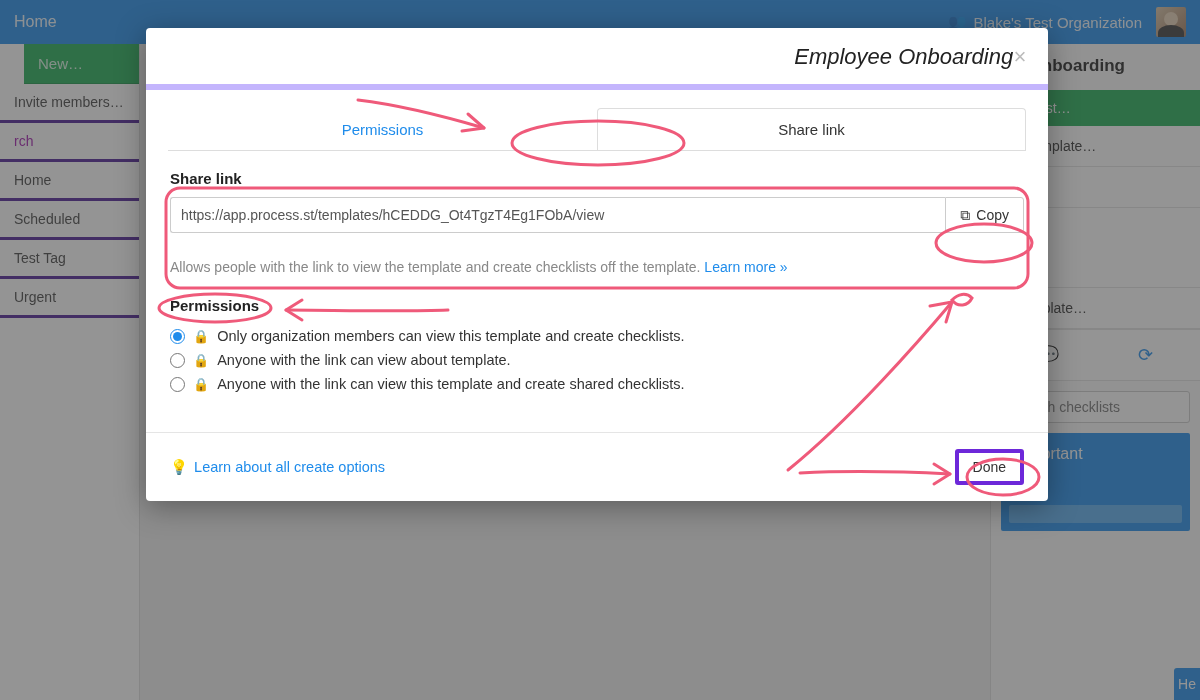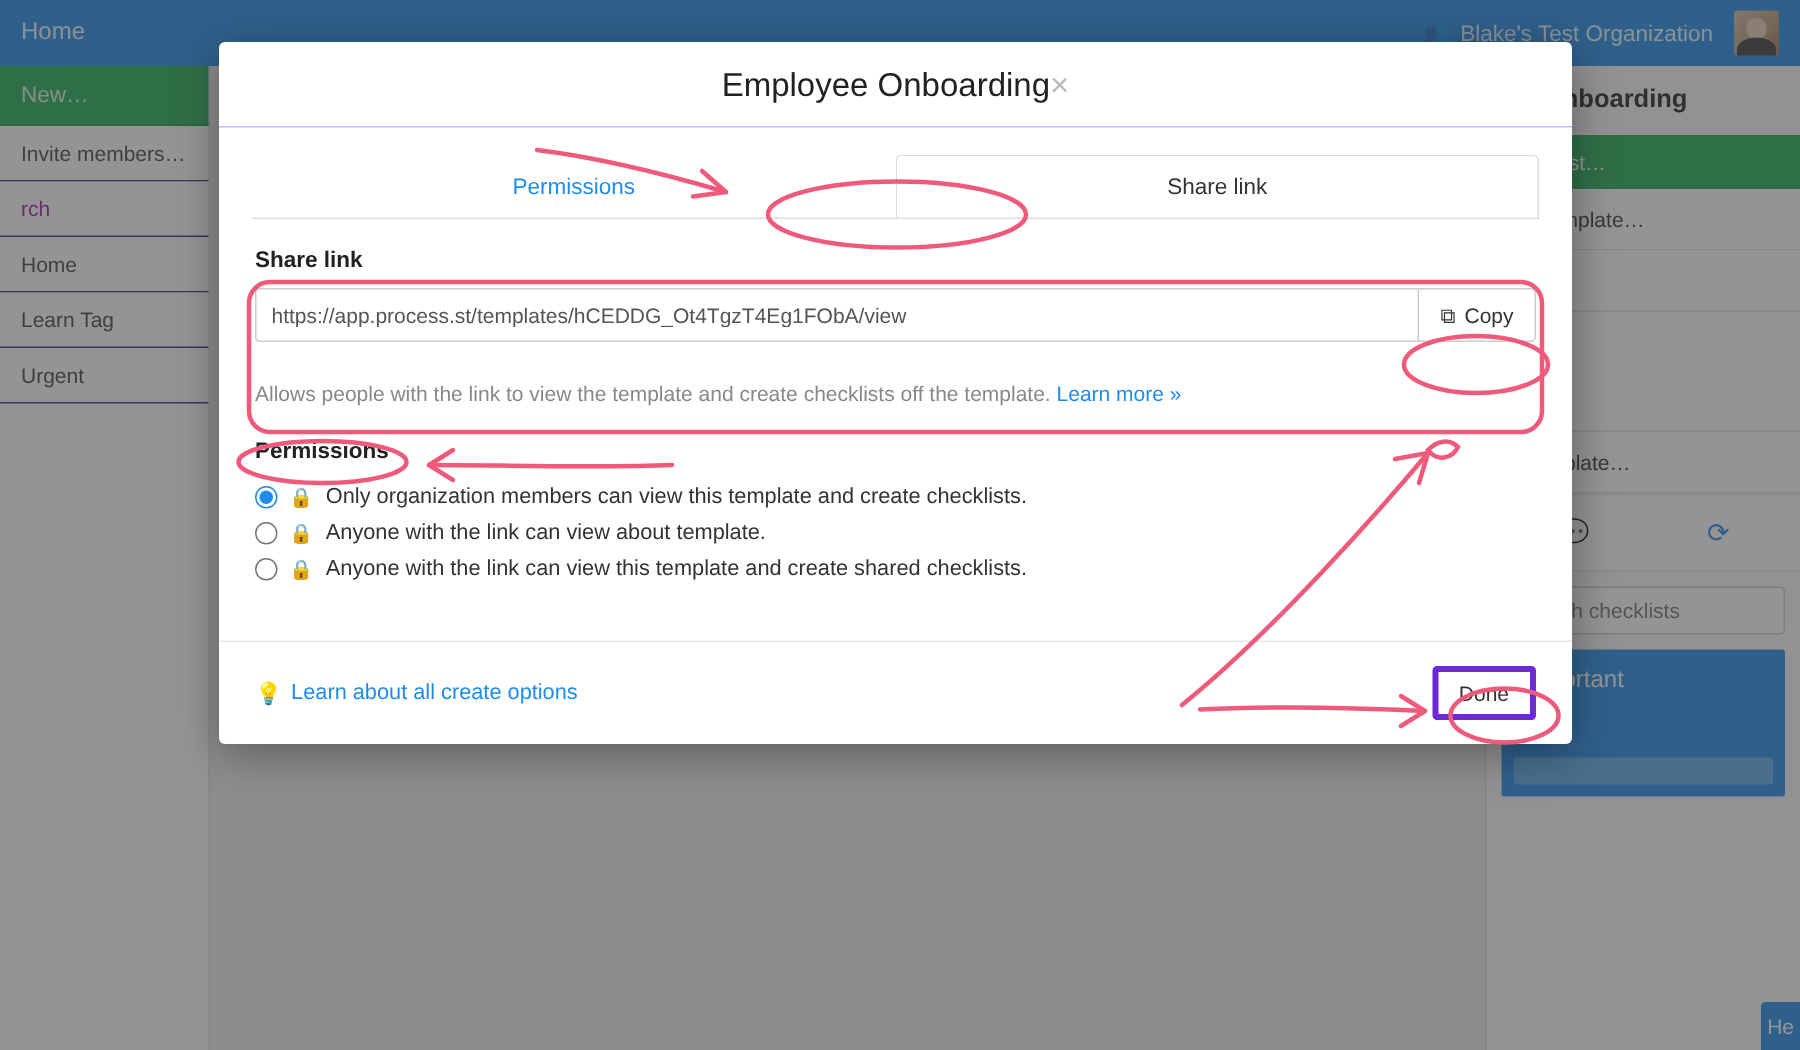--- a/index.html
+++ b/index.html
@@ -40,26 +40,27 @@
     border-right:1px solid #ddd;
   }
   .sidebar .green-btn {
     background:#1fad55;
     color:#d9f3e3;
     height:40px;
     line-height:40px;
     padding-left:14px;
     font-size:15px;
     border-bottom:1px solid #1a9448;
+    margin-left:24px;
   }
   .sidebar .item {
     padding:10px 14px;
     font-size:14px;
     color:#444;
-    border-bottom:1px solid #4c1d95;
+    border-bottom:3px solid #4c1d95;
     background:#fff;
   }
   .sidebar .item.dim { color:#a21caf; }
 
   .center {
     flex:1;
     background:#f0f0f0;
     position:relative;
   }
 
@@ -154,24 +155,25 @@
     left:146px;
     top:28px;
     width:902px;
     background:#fff;
     border-radius:4px;
     z-index:10;
     box-shadow:0 6px 30px rgba(0,0,0,0.35);
   }
   .modal-header {
     padding:16px 22px 14px;
-    border-bottom:1px solid #c4b5fd;
+    border-bottom:6px solid #c4b5fd;
     display:flex;
     align-items:center;
-    justify-content:center;
+    justify-content:flex-end;
+    font-style:italic;
   }
   .modal-header h2 { font-size:22px; font-weight:500; color:#222; }
   .modal-header .close { color:#bbb; font-size:22px; font-weight:300; cursor:pointer; }
   .tabs {
     display:flex;
     margin:18px 22px 0;
   }
   .tabs .tab {
     flex:1;
     text-align:center;
@@ -279,21 +281,22 @@
   </div>
 </div>
 
 <div class="layout">
 
   <div class="sidebar">
     <div class="green-btn">New…</div>
     <div class="item">Invite members…</div>
     <div class="item dim">rch</div>
     <div class="item">Home</div>
-    <div class="item">Learn Tag</div>
+    <div class="item">Scheduled</div>
+    <div class="item">Test Tag</div>
     <div class="item">Urgent</div>
   </div>
 
   <div class="center"></div>
 
   <div class="rightpanel">
     <div class="title">ee Onboarding</div>
     <div class="green-bar">checklist…</div>
     <div class="rowbtn">this template…</div>
     <div class="rowbtn">e</div>

